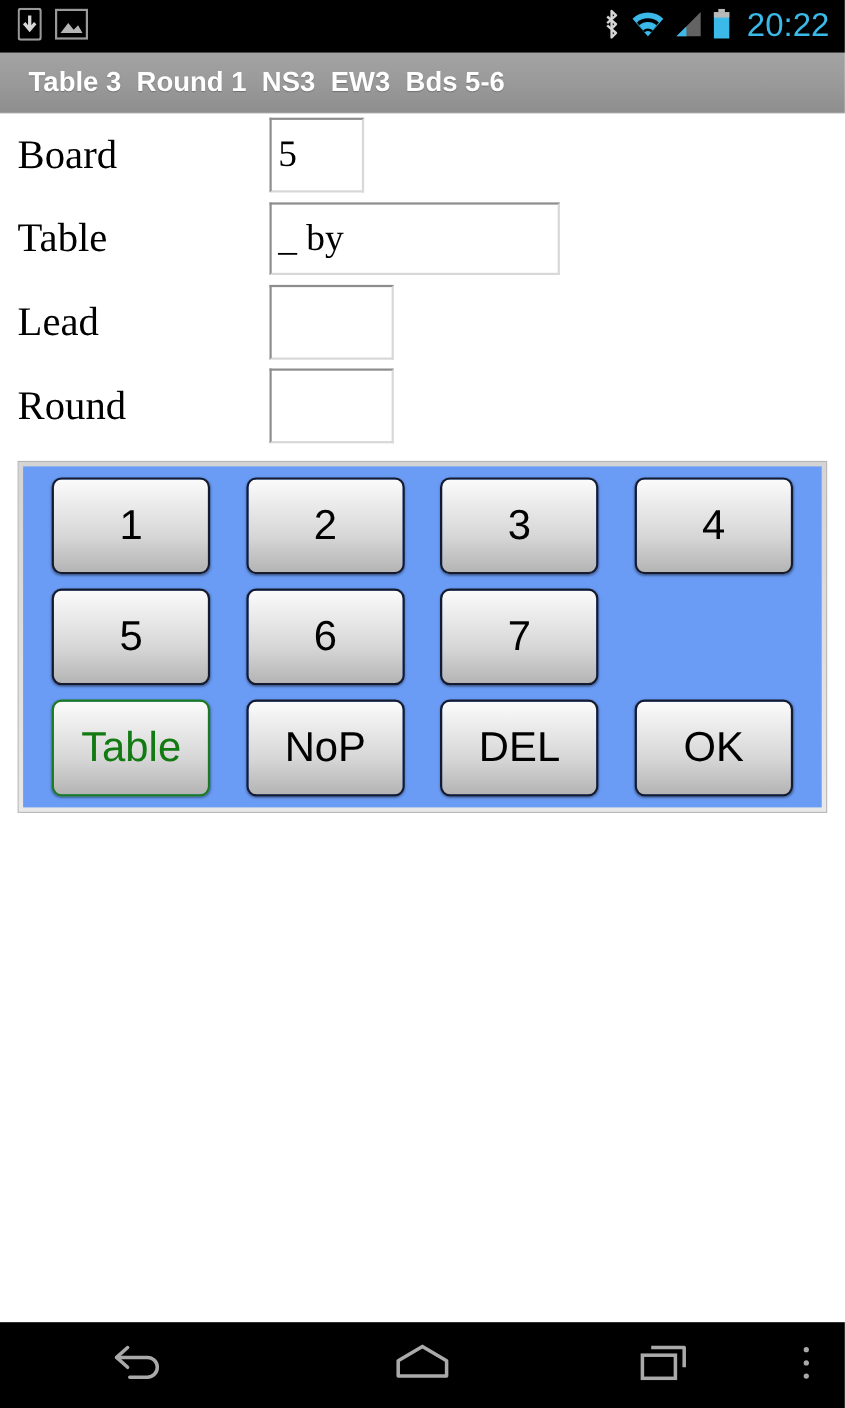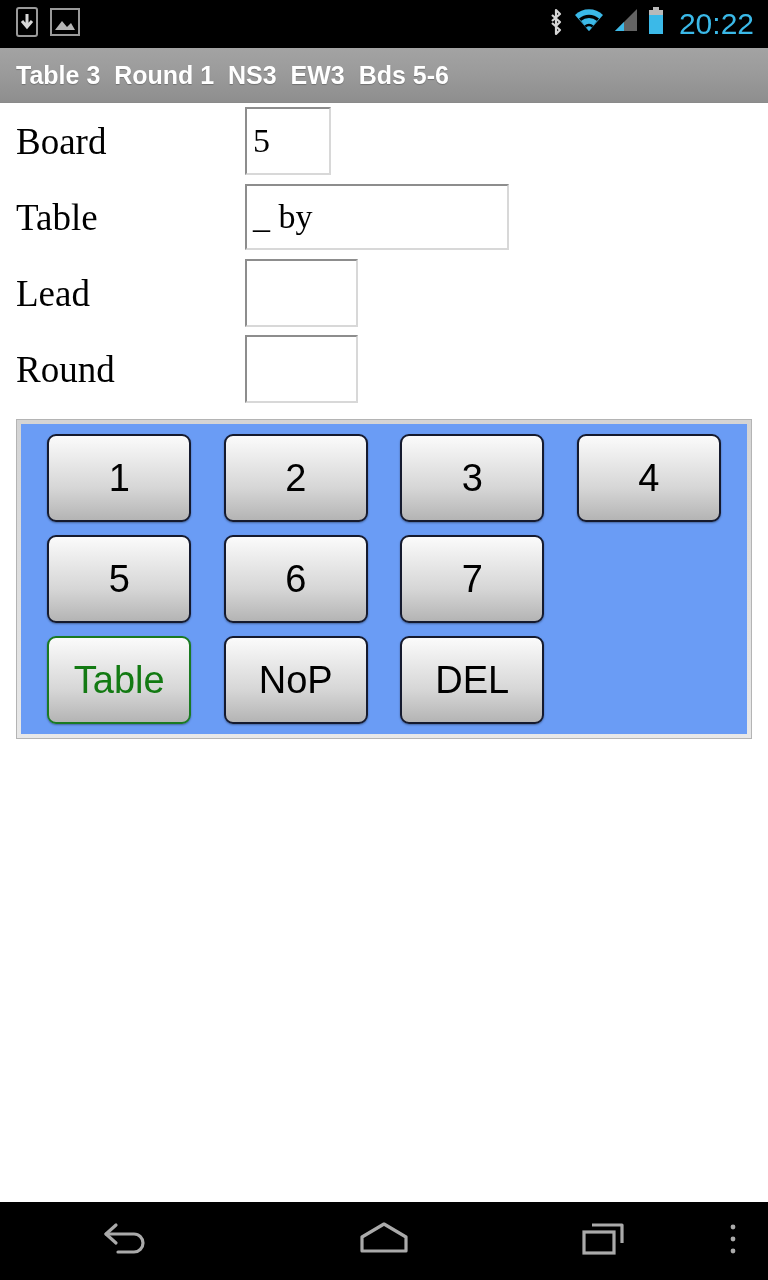--- a/index.html
+++ b/index.html
@@ -29,21 +29,21 @@
     padding: 0 14px 0 16px;
   }
   .status-left {
     display: flex;
     align-items: center;
     gap: 12px;
   }
   .status-right {
     margin-left: auto;
     display: flex;
-    align-items: flex-start;
+    align-items: center;
     gap: 8px;
     text-decoration: underline;
   }
   .status-clock {
     color: #3bb9e8;
     font-size: 30px;
     letter-spacing: 0px;
     margin-left: 6px;
     font-family: "Liberation Sans", sans-serif;
   }
@@ -57,21 +57,21 @@
     background: linear-gradient(to bottom, #a3a3a3 0%, #9b9b9b 45%, #8e8e8e 100%);
     border-bottom: 1px solid #8a8a8a;
     box-sizing: border-box;
     display: flex;
     align-items: center;
   }
   .title-text {
     color: #ffffff;
     font-size: 25px;
     font-weight: bold;
-    padding-left: 16px;
+    padding-left: 26px;
     white-space: pre;
     text-shadow: 0 1px 1px rgba(0,0,0,0.25);
   }
 
   
   .form-area {
     position: absolute;
     top: 103px; left: 0;
     width: 768px;
   }
@@ -304,20 +304,23 @@
     <div class="key-row">
       <div class="key-cell">
         <div class="key green">Table</div>
       </div>
       <div class="key-cell">
         <div class="key">NoP</div>
       </div>
       <div class="key-cell">
         <div class="key">DEL</div>
       </div>
+      <div class="key-cell">
+        <div class="key">OK</div>
+      </div>
     </div>
 
   </div>
 </div>
 
 <div class="nav-bar">
   <div class="nav-btn nav-back">
     <span>
       <svg width="52" height="40" viewBox="0 0 52 40">
         <path d="M14 6 L4 15 L14 24" fill="none" stroke="#aaaaaa" stroke-width="3.2" stroke-linecap="round" stroke-linejoin="round"></path>

